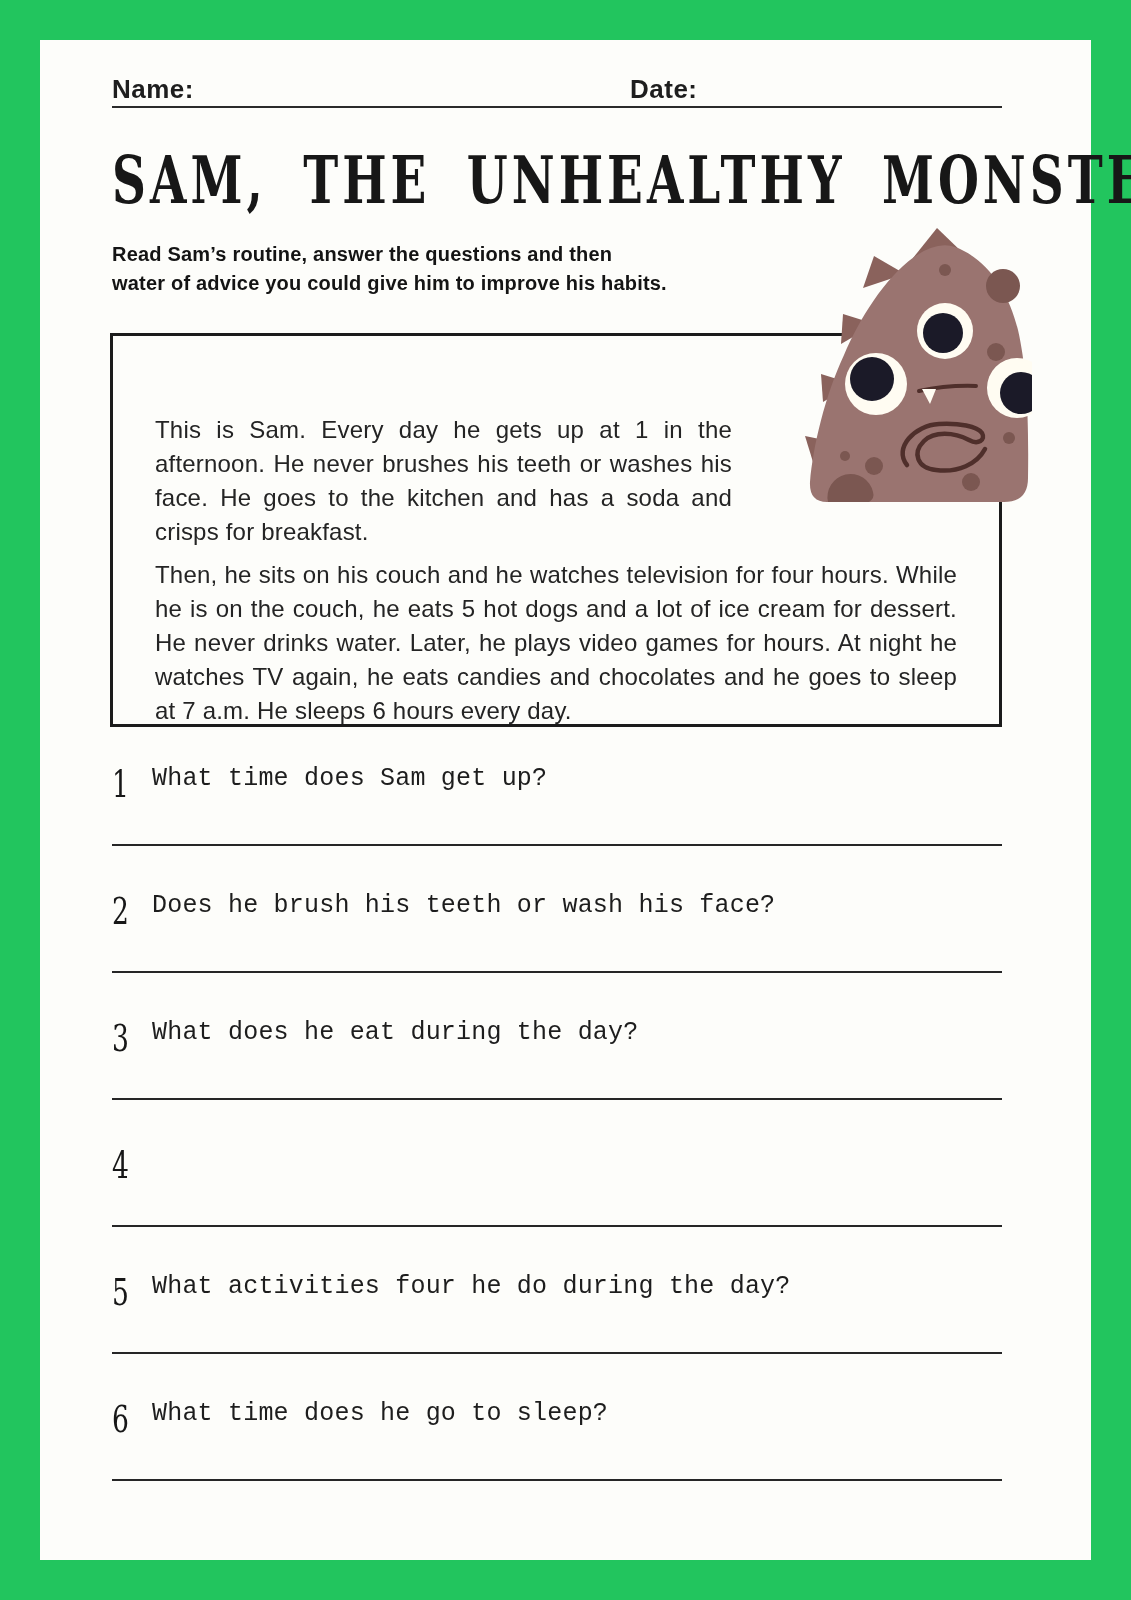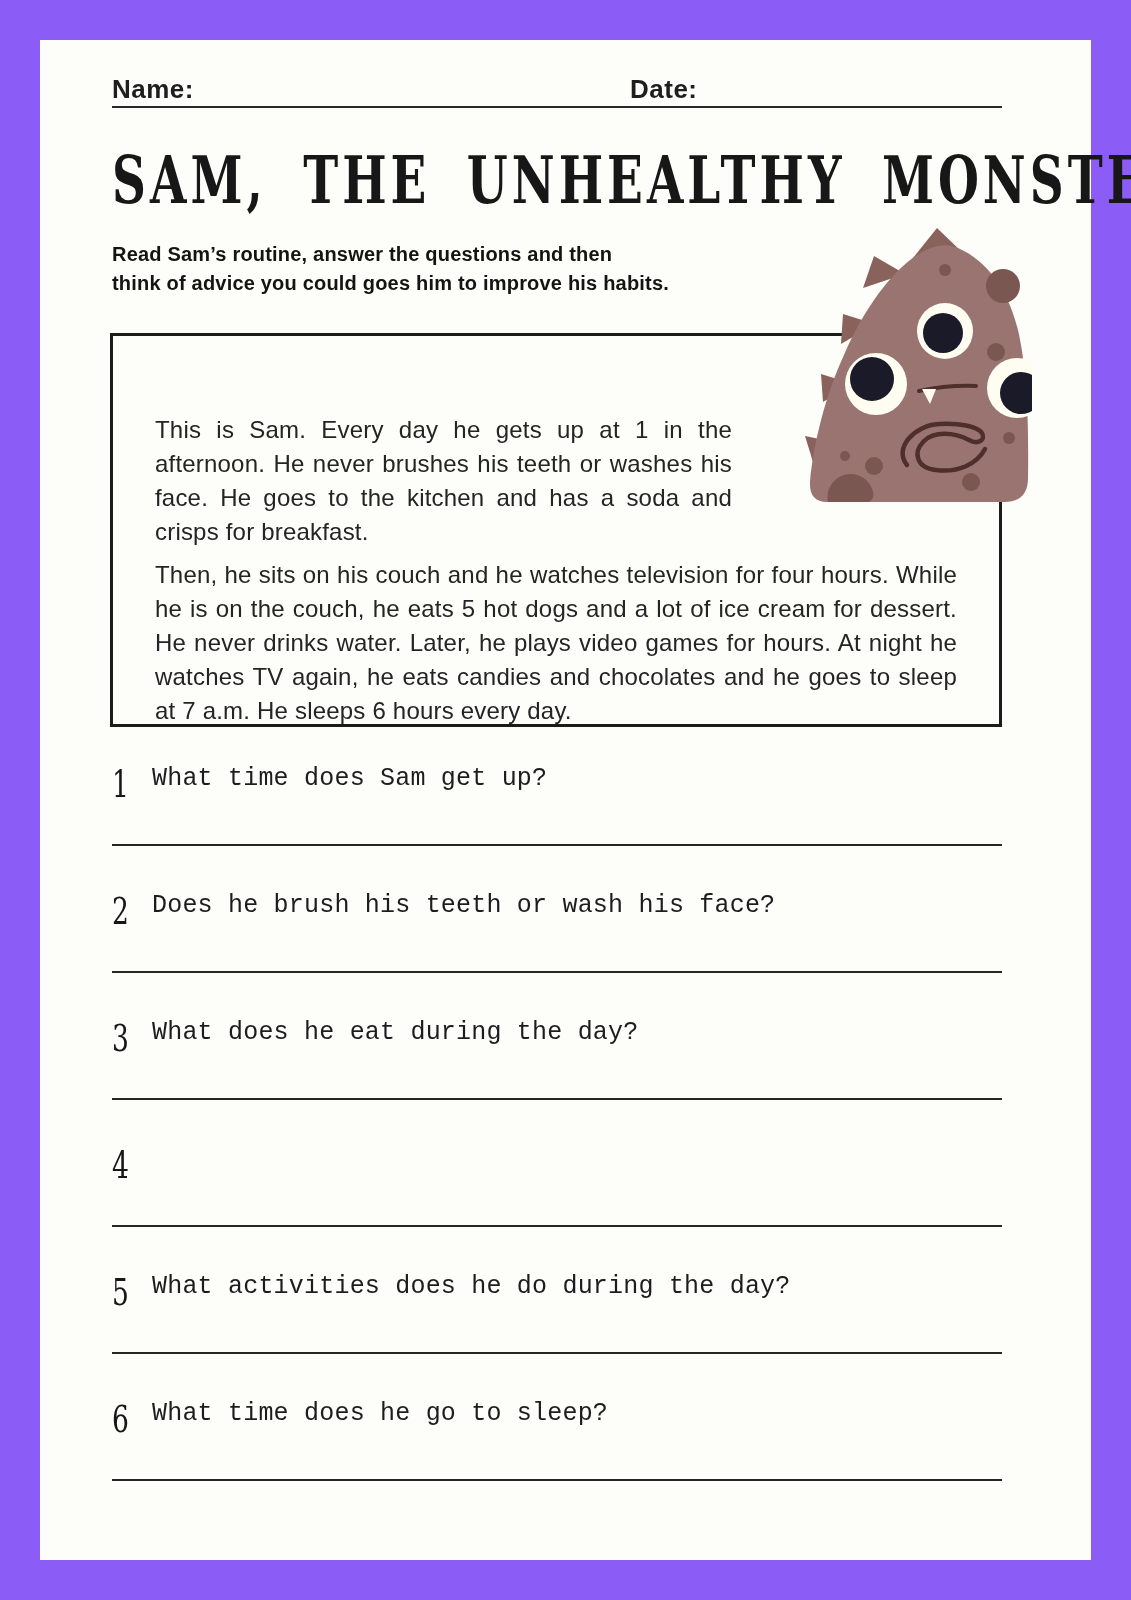--- a/index.html
+++ b/index.html
@@ -7,21 +7,21 @@
   body {
     background: #d8d1cb;
     font-family: "Liberation Sans", sans-serif;
     color: #1e1e1e;
     position: relative;
   }
   .sheet {
     position: absolute;
     left: 0; top: 0;
     width: 1131px; height: 1600px;
-    background: #8b5cf6;
+    background: #22c55e;
   }
   .page {
     position: absolute;
     left: 40px; top: 40px;
     width: 1051px; height: 1520px;
     background: #fdfdfa;
   }
   .content {
     position: absolute;
     left: 72px; top: 0;
@@ -140,21 +140,21 @@
     <div class="content">
 
       <div class="name-label">Name:</div>
       <div class="date-label">Date:</div>
       <div class="header-rule"></div>
 
       <div class="worksheet-title">SAM, THE UNHEALTHY MONSTER</div>
 
       <div class="instructions">
         <div>Read Sam’s routine, answer the questions and then</div>
-        <div>think of advice you could goes him to improve his habits.</div>
+        <div>water of advice you could give him to improve his habits.</div>
       </div>
 
       <div class="passage-box">
         <div class="monster-spacer"></div>
         <p>This is Sam. Every day he gets up at 1 in the afternoon. He never brushes his teeth or washes his face. He goes to the kitchen and has a soda and crisps for breakfast.</p>
         <p>Then, he sits on his couch and he watches television for four hours. While he is on the couch, he eats 5 hot dogs and a lot of ice cream for dessert. He never drinks water. Later, he plays video games for hours. At night he watches TV again, he eats candies and chocolates and he goes to sleep at 7 a.m. He sleeps 6 hours every day.</p>
       </div>
 
       <svg class="monster" viewBox="0 0 237 274" xmlns="http://www.w3.org/2000/svg" aria-hidden="true">
 
@@ -237,21 +237,21 @@
         <div class="q-block">
           <div class="q-row">
             <span class="q-number">4</span>
           </div>
           <div class="answer-line"></div>
         </div>
 
         <div class="q-block">
           <div class="q-row">
             <span class="q-number">5</span>
-            <span class="q-text">What activities does he do during the day?</span>
+            <span class="q-text">What activities four he do during the day?</span>
           </div>
           <div class="answer-line"></div>
         </div>
 
         <div class="q-block">
           <div class="q-row">
             <span class="q-number">6</span>
             <span class="q-text">What time does he go to sleep?</span>
           </div>
           <div class="answer-line"></div>

